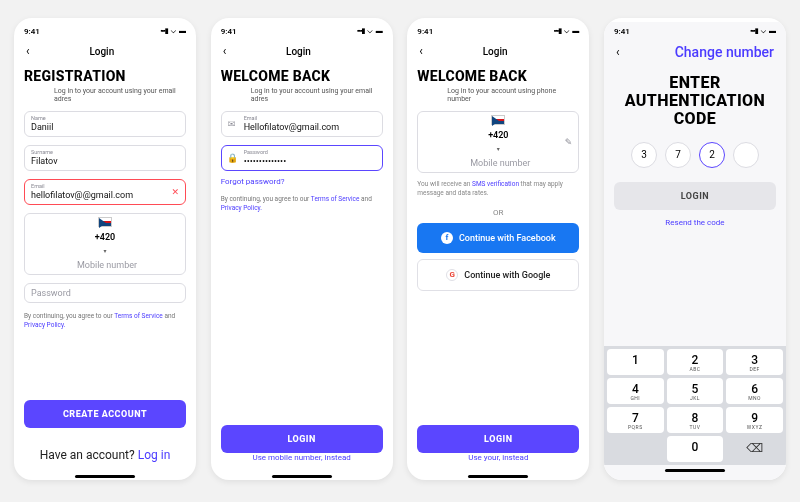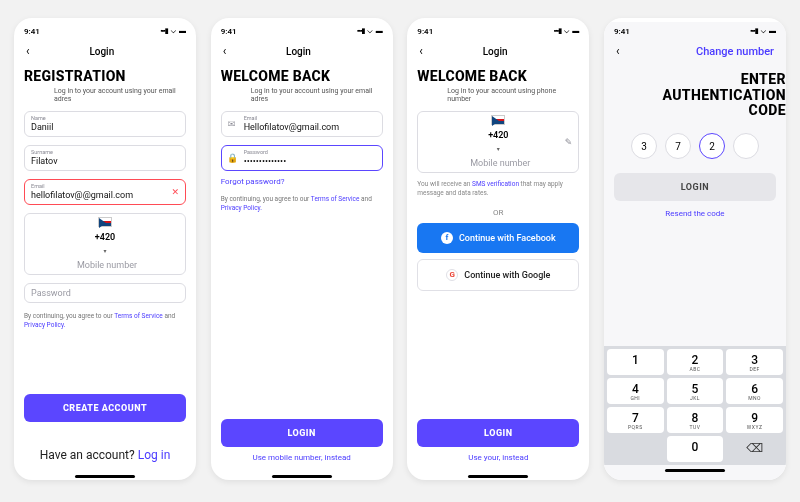--- a/index.html
+++ b/index.html
@@ -31,21 +31,21 @@
   }
   .status .right { display:flex; gap:3px; align-items:center; font-size:7px; }
   .status .bars { letter-spacing:-1px; }
   .nav {
     display:flex; justify-content:space-between; align-items:center;
     padding: 4px 12px 6px;
     font-size: 10px; font-weight:500;
   }
   .nav .back { font-size:12px; font-weight:400; }
   .nav .title { flex:1; text-align:center; font-size:10px; }
-  .nav .action { color:#4b3bff; font-size:11px; text-align:right; white-space:nowrap; }
+  .nav .action { color:#4b3bff; font-size:14px; text-align:right; white-space:nowrap; }
   .content { padding: 0 10px; }
   .h1 { font-size: 14px; font-weight:800; letter-spacing:0.3px; margin-top:4px; }
   .sub { font-size: 7px; color:#555; margin-top:3px;padding-left:30px; }
   .field {
     border:1px solid #dcdce2; border-radius:6px;
     padding:3px 6px 4px; margin-top:8px; background:#fff; position:relative;
   }
   .field.focus { border-color:#5b46ff; }
   .field.error { border-color:#ff4b55; }
   .field .lbl { font-size:5.5px; color:#8a8a94; }
@@ -72,21 +72,21 @@
   .btn.fb .sicon { background:#fff; color:#1877f2; }
   .sicon { width:12px; height:12px; border-radius:50%; display:inline-flex; align-items:center; justify-content:center; font-size:8px; font-weight:bold;}
   .sicon.g { background:#fff; color:#ea4335; border:0.5px solid #e0e0e6;}
   .link { color:#4b3bff; font-size:8px; text-align:center; }
   .forgot { color:#4b3bff; font-size:8px; margin-top:6px;}
   .or { font-size:8px; color:#888; text-align:center; margin:10px 0 6px; }
   .sms { font-size:6.5px; color:#888; margin-top:7px; line-height:1.35;}
   .sms .lk { color:#4b3bff; }
   .footer {
     position:absolute; bottom:8px; left:0; right:0;
-    display:flex; flex-direction:column; align-items:center; gap:6px; padding:4px 10px;
+    display:flex; flex-direction:column; align-items:center; padding:4px 10px;
   }
   .footer .btn { width:100%; }
   .footer .below { font-size:12px; color:#222;margin-top:20px; }
   .footer .below .lk { color:#4b3bff; }
   .homebar {
     position:absolute; bottom:2px; left:50%; transform:translateX(-50%);
     width:60px; height:3px; border-radius:2px; background:#000;
   }
   .footer { bottom:14px; }
   
@@ -97,21 +97,21 @@
   .resend { color:#4b3bff; font-size:8px; text-align:center; margin-top:8px;}
   .authbottom { position:absolute; bottom:8px; left:0; right:0; }
   .kb { display:grid; grid-template-columns: repeat(3,1fr); gap:3px; background:#d9dbe0; padding:3px; }
   .key { background:#fff; border-radius:4px; text-align:center; padding:5px 0 3px; }
   .key.blank { background:#d9dbe0; }
   .key .num { font-size:12px; font-weight:500; line-height:1; }
   .key .letters { font-size:5px; letter-spacing:0.5px; color:#555; text-transform:uppercase; min-height:6px;}
   .key .del { font-size:12px; color:#333;}
   .helptxt { font-size:7.5px; color:#555; text-align:center; padding:0 14px; margin-top:5px; line-height:1.35;}
   .helptxt .lk { color:#4b3bff; }
-  .h1c { text-align:right; margin-top:8px; font-size:14px; font-weight:800; letter-spacing:0.4px; line-height:1.12;}
+  .h1c { text-align:center; margin-top:8px; font-size:16px; font-weight:800; letter-spacing:0.4px; line-height:1.12;}
   .loginblock { padding:0 10px; margin-top:14px;}
 </style>
 </head>
 <body>
 
 <div class="phone">
   <div class="status">
     <span>9:41</span>
     <span class="right">
         <span class="bars">▪▪▪▮</span> 

